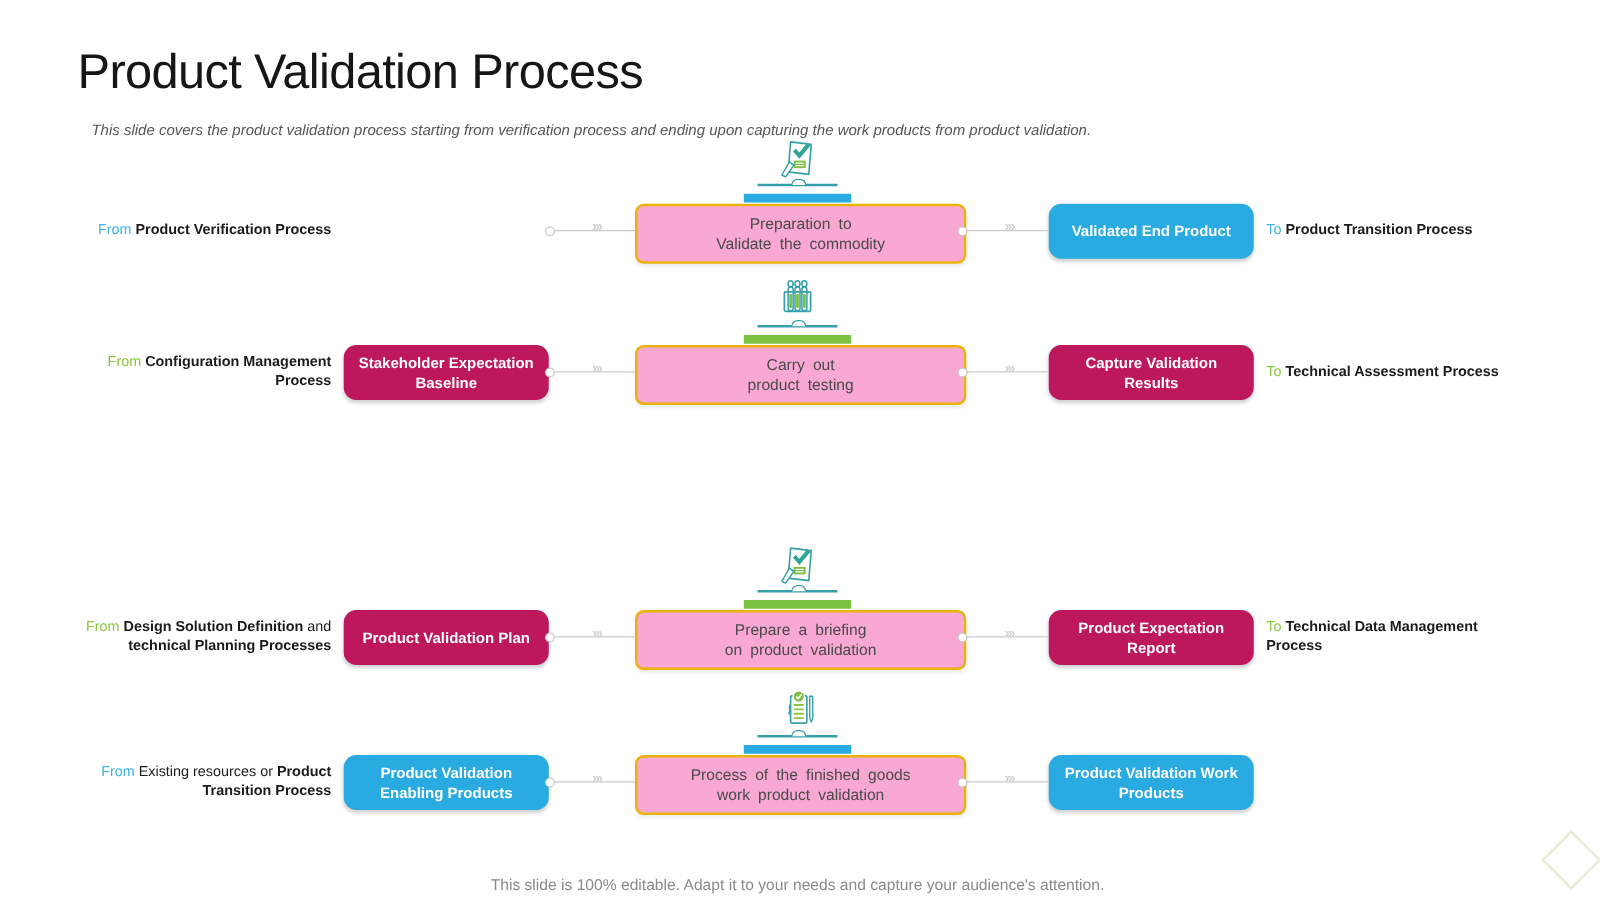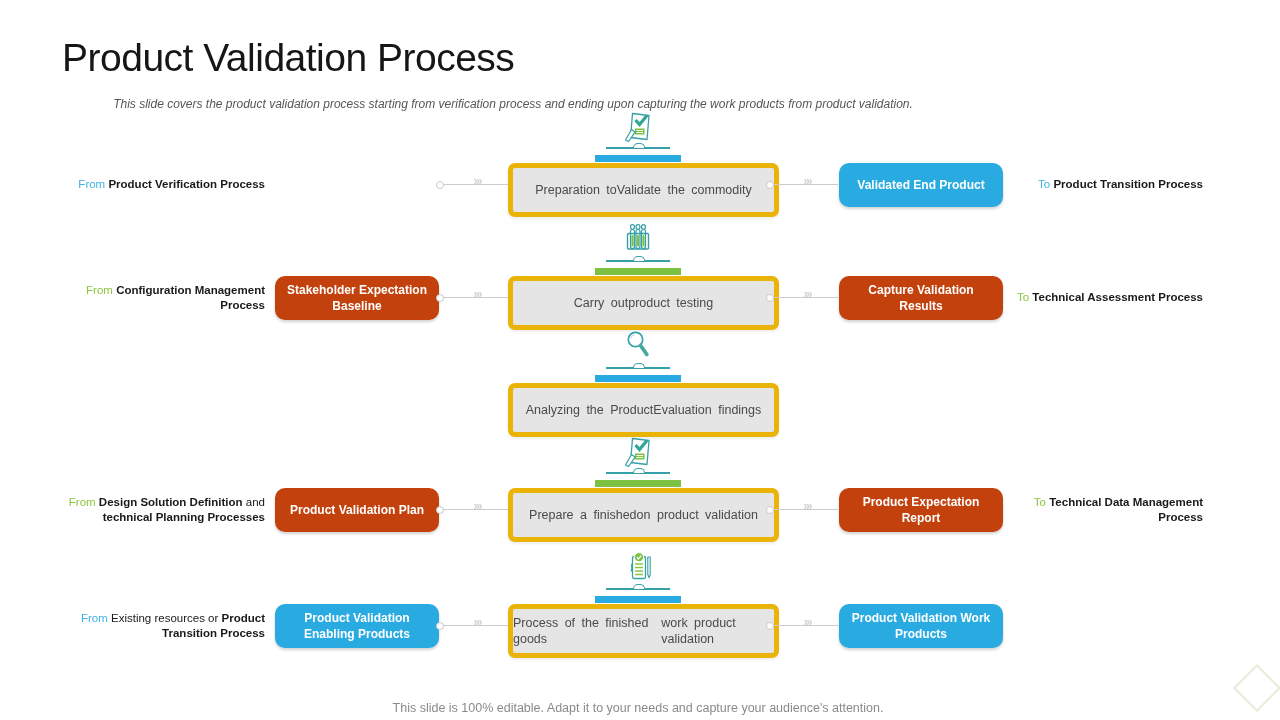--- a/index.html
+++ b/index.html
@@ -2,52 +2,52 @@
 <html><head>
 <meta charset="utf-8">
 <style>
   html,body{margin:0;padding:0;background:#fff;}
   .slide{position:relative;width:1280px;height:720px;background:#ffffff;overflow:hidden;
          font-family:"Liberation Sans",sans-serif;border-radius:30px;}
   
   .title{position:absolute;left:62px;top:36px;font-size:39px;font-weight:400;color:#161616;
          letter-spacing:-0.5px;}
   .subtitle{position:absolute;left:0;top:97px;width:946px;text-align:center;font-size:12px;
-            font-style:italic;color:#555;padding-left:40px;}
+            font-style:italic;color:#555;}
   .footer{position:absolute;left:0;top:701px;width:1276px;text-align:center;font-size:12.5px;
           color:#8a8a8a;}
   
   .row{position:absolute;left:0;width:1032px;height:44px;}
   .side-label{position:absolute;top:50%;transform:translateY(-50%);font-size:11.5px;
               line-height:1.32;color:#1a1a1a;}
   .side-label.left{left:65px;width:200px;text-align:right;}
-  .side-label.right{left:1013px;width:190px;text-align:right;}
+  .side-label.right{left:1013px;width:190px;text-align:left;}
   .seg-bold{font-weight:700;color:#1a1a1a;}
   .seg-plain{font-weight:400;color:#1a1a1a;}
   .theme-blue .seg-accent{color:#3fb3e6;}
   .theme-green .seg-accent{color:#8cc63f;}
   .side-box{position:absolute;top:0;width:164px;height:44px;border-radius:10px;color:#fff;
             font-size:12px;font-weight:600;line-height:1.35;display:flex;align-items:center;
             justify-content:center;text-align:center;padding:2px 10px;box-sizing:border-box;
             box-shadow:0 2px 3px rgba(0,0,0,0.18);}
   .theme-blue .side-box{background:#29abe2;}
-  .theme-green .side-box{background:#c2410c;}
+  .theme-green .side-box{background:#be185d;}
   .side-box.left-box{left:275px;}
   .side-box.right-box{left:839px;}
   
   .connector{position:absolute;top:21px;width:69px;height:1px;background:#cccccc;}
   .connector.conn-left{left:439px;}
   .connector.conn-right{left:769px;}
   .connector::before{content:'';position:absolute;left:-3px;top:-3.5px;width:6px;height:6px;
             border-radius:50%;background:#fff;border:1.3px solid #c9c9c9;}
   .chevrons{position:absolute;left:50%;top:-9px;color:#d2d2d2;font-size:12px;font-weight:700;
             letter-spacing:-1.5px;line-height:1;}
   
-  .center-box{position:absolute;left:508px;top:0;width:261px;height:44px;background:#e5e5e5;
-            border:5px solid #eab308;border-radius:7px;display:flex;flex-direction:row;
+  .center-box{position:absolute;left:508px;top:0;width:261px;height:44px;background:#f9a8d4;
+            border:2px solid #eab308;border-radius:7px;display:flex;flex-direction:column;
             align-items:center;justify-content:center;font-size:12.5px;color:#4a4a4a;
             word-spacing:3px;line-height:1.3;box-shadow:0 2px 3px rgba(0,0,0,0.07);}
   .accent-bar{position:absolute;left:595px;top:-8px;width:86px;height:7px;}
   .theme-blue .accent-bar{background:#29abe2;}
   .theme-green .accent-bar{background:#7cc142;}
   .icon-line{position:absolute;left:606px;top:-16px;width:64px;height:2px;background:#36a0a8;}
   .icon-line::after{content:'';position:absolute;left:50%;top:-4px;margin-left:-5px;width:10px;
             height:4px;background:#fff;border:1.5px solid #36a0a8;border-bottom:none;
             border-radius:10px 10px 0 0;}
   .icon-wrap{position:absolute;left:618px;top:-54px;width:40px;height:36px;}
@@ -119,56 +119,41 @@
       <div>Carry out</div>
       <div>product testing</div>
     </div>
     <div class="connector conn-right">
         <span class="chevrons">›››</span>
       </div>
     <div class="side-box right-box">Capture Validation Results</div>
     <div class="side-label right"><span class="seg-accent">To</span> <span class="seg-bold">Technical Assessment Process</span></div>
   </div>
 
-  <div class="row theme-blue" style="top:383px">
-    <div class="icon-wrap">
-      <svg width="40" height="36" viewBox="0 0 40 36">
-        <circle cx="17.5" cy="10.5" r="7.2" fill="#fff" stroke="#36a0a8" stroke-width="1.7"></circle>
-        <path d="M12.6 9.2 a5.6 5.6 0 0 1 3.6-3.4" fill="none" stroke="#bfe0e2" stroke-width="1.3"></path>
-        <line x1="22.6" y1="16.5" x2="28.8" y2="25.5" stroke="#48a89d" stroke-width="3.8" stroke-linecap="round"></line>
-      </svg>
-    </div>
-    <div class="icon-line"></div>
-    <div class="accent-bar"></div>
-    <div class="center-box">
-      <div>Analyzing the Product</div>
-      <div>Evaluation findings</div>
-    </div>
-  </div>
 
   <div class="row theme-green" style="top:488px">
     <div class="side-label left"><span class="seg-accent">From</span> <span class="seg-bold">Design Solution Definition</span> <span class="seg-plain">and</span> <span class="seg-bold">technical Planning Processes</span></div>
     <div class="side-box left-box">Product Validation Plan</div>
     <div class="connector conn-left">
         <span class="chevrons">›››</span>
       </div>
     <div class="icon-wrap">
       <svg width="40" height="36" viewBox="0 0 40 36">
         <path d="M14.5 4.5 L31 6.5 L29 30.5 L12.5 28.5 Z" fill="#fff" stroke="#36a0a8" stroke-width="1.3" stroke-linejoin="round"></path>
         <path d="M17.5 11 l4 4.5 7.5-9" fill="none" stroke="#2fa693" stroke-width="3.2"></path>
         <rect x="17" y="19.5" width="9.5" height="6" fill="#7cc142"></rect>
         <line x1="18.5" y1="21.5" x2="25" y2="21.5" stroke="#fff" stroke-width="1"></line>
         <line x1="18.5" y1="23.5" x2="25" y2="23.5" stroke="#fff" stroke-width="1"></line>
         <path d="M7.5 31 L13.5 20.5 l3.6 2.6 -6.6 9.4 z" fill="#fff" stroke="#36a0a8" stroke-width="1.2" stroke-linejoin="round"></path>
       </svg>
     </div>
     <div class="icon-line"></div>
     <div class="accent-bar"></div>
     <div class="center-box">
-      <div>Prepare a finished</div>
+      <div>Prepare a briefing</div>
       <div>on product validation</div>
     </div>
     <div class="connector conn-right">
         <span class="chevrons">›››</span>
       </div>
     <div class="side-box right-box">Product Expectation Report</div>
     <div class="side-label right"><span class="seg-accent">To</span> <span class="seg-bold">Technical Data Management Process</span></div>
   </div>
 
   <div class="row theme-blue" style="top:604px">

